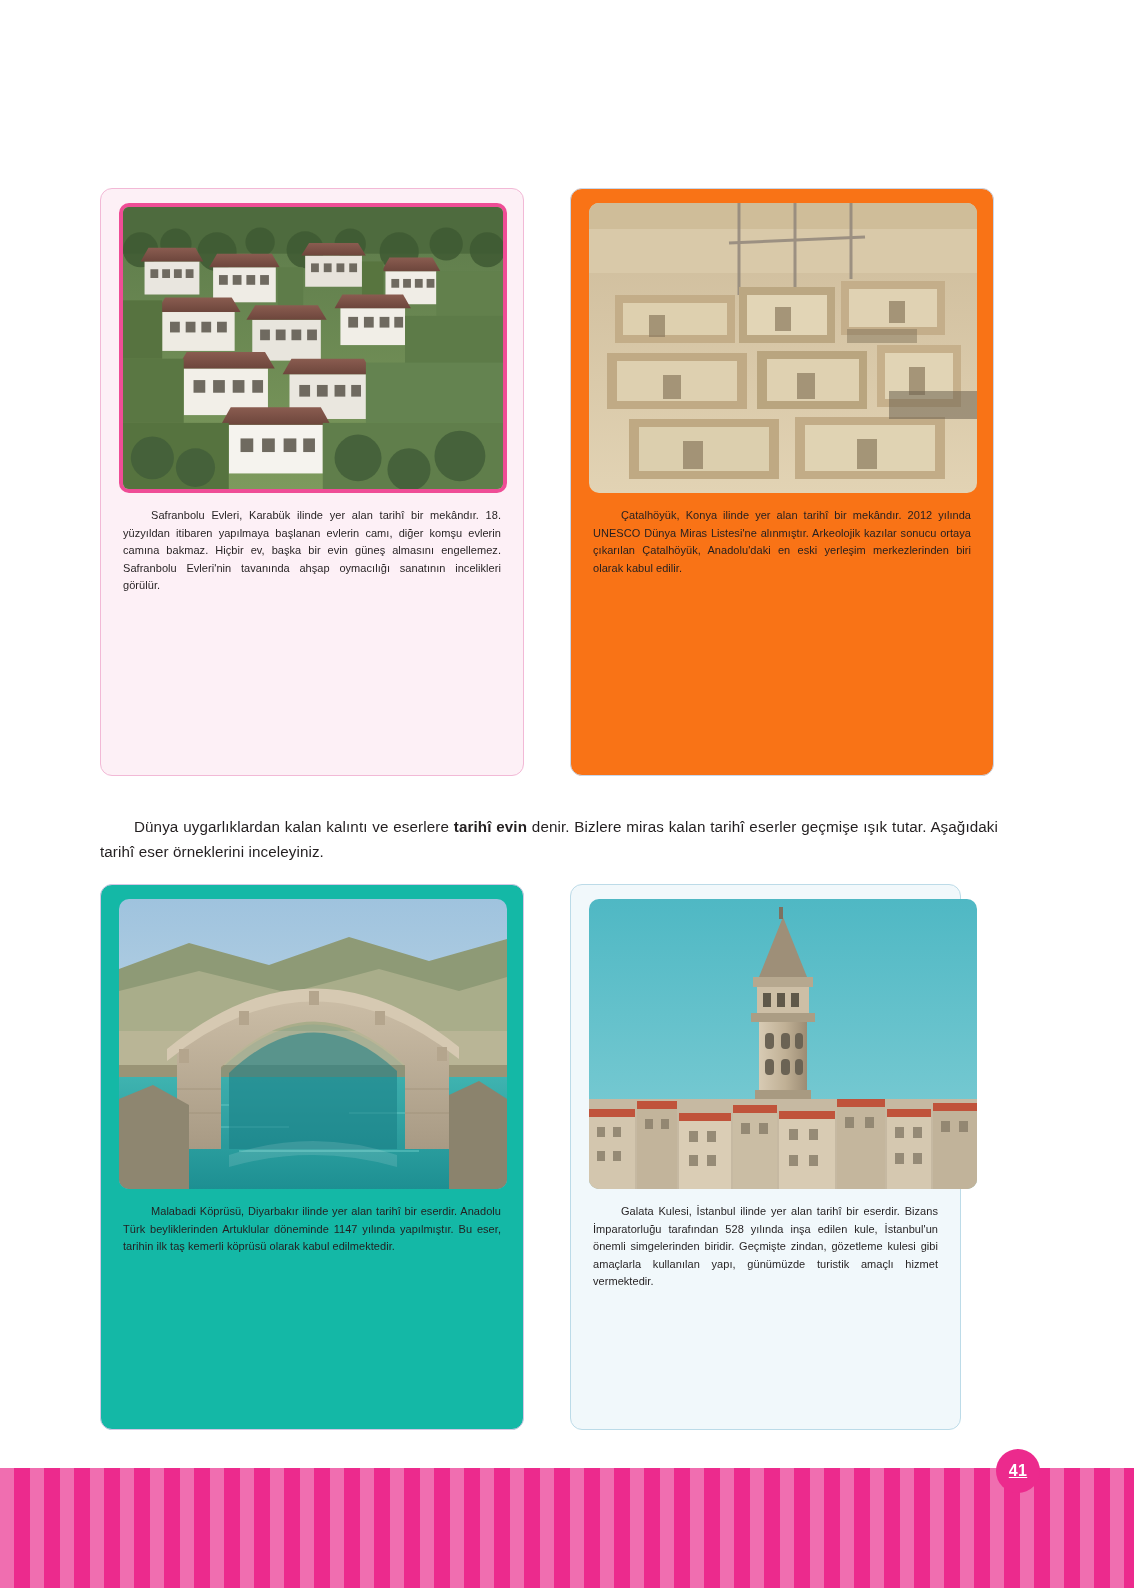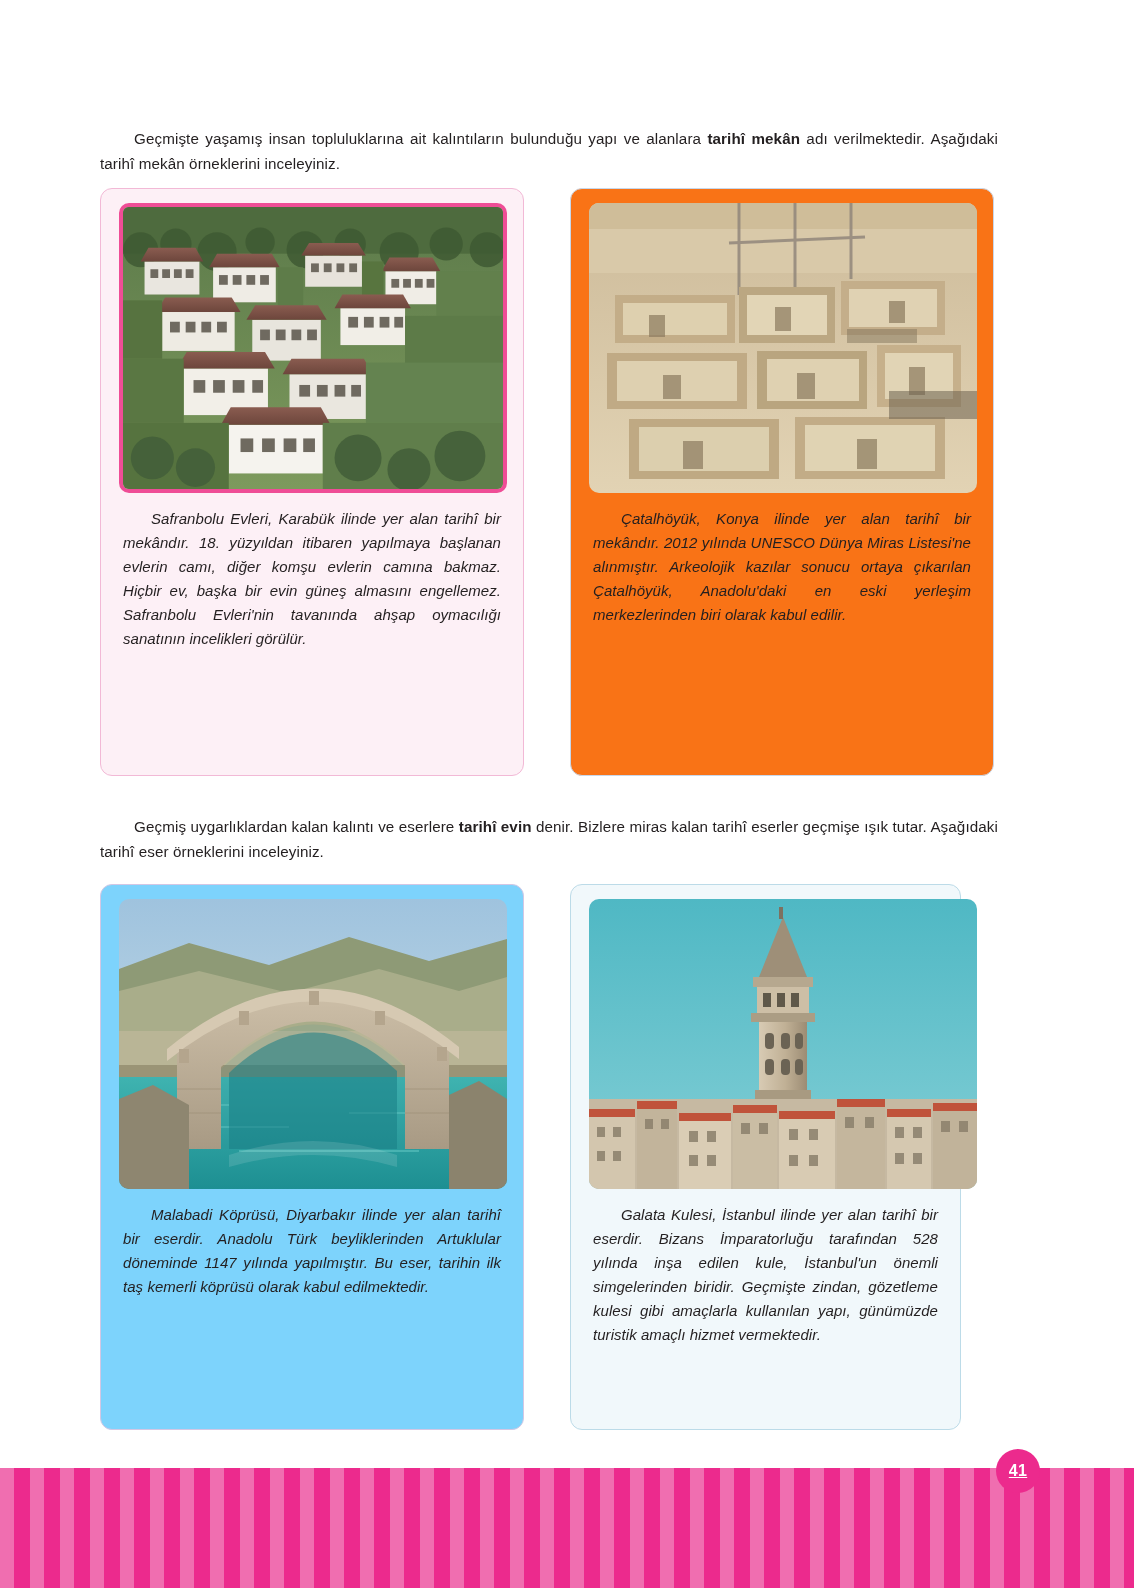--- a/index.html
+++ b/index.html
@@ -53,21 +53,21 @@
   }
   .card-right-1 {
     left: 570px; top: 188px;
     width: 424px; height: 588px;
     background: #f97316;
     border: 1.5px solid #c8d7ea;
   }
   .card-left-2 {
     left: 100px; top: 884px;
     width: 424px; height: 546px;
-    background: #7dd3fc;
+    background: #14b8a6;
     border: 1.5px solid #d3c7e4;
   }
   .card-right-2 {
     left: 570px; top: 884px;
     width: 391px; height: 546px;
     background: #f1f8fb;
     border: 1.5px solid #bcdbe8;
   }
 
   .photo {
@@ -83,26 +83,25 @@
   .photo.pinkframe {
     border: 4px solid #ef4d96;
   }
   .photo svg { display: block; width: 100%; height: 100%; }
 
   .caption {
     position: absolute;
     left: 22px;
     right: 22px;
     top: 318px;
-    font-size: 15px;
+    font-size: 11px;
     line-height: 1.6;
     color: #231f20;
     text-align: justify;
     letter-spacing: 0.05px;
-    font-style: italic;
   }
   .caption .indent { display: inline-block; width: 28px; }
 
   
   .band {
     position: absolute;
     left: 0;
     top: 1468px;
     width: 1134px;
     height: 120px;
@@ -136,23 +135,20 @@
     justify-content: center;
     letter-spacing: 0.3px;
     text-decoration: underline;
   }
 </style>
 </head>
 <body>
 
 <div class="page">
 
-  <p class="intro" id="intro-1">
-    <span class="indent"></span><span>Geçmişte yaşamış insan topluluklarına ait kalıntıların bulunduğu yapı ve alanlara </span><b>tarihî mekân</b><span> adı verilmektedir. Aşağıdaki tarihî mekân örneklerini inceleyiniz.</span>
-  </p>
 
   <div class="card card-left-1">
     <div class="photo pinkframe">
       <svg viewBox="0 0 388 290" preserveAspectRatio="none" aria-hidden="true">
         <defs>
           <linearGradient id="skyhill" x1="0" y1="0" x2="0" y2="1">
             <stop offset="0" stop-color="#5c7a4a"></stop>
             <stop offset="1" stop-color="#7d9a5d"></stop>
           </linearGradient>
           <linearGradient id="roofg" x1="0" y1="0" x2="0" y2="1">
@@ -361,21 +357,21 @@
         <rect x="300" y="188" width="88" height="28" fill="#6e6350" opacity="0.55"></rect>
         <rect x="258" y="126" width="70" height="14" fill="#7b6c55" opacity="0.45"></rect>
       </svg>
     </div>
     <div class="caption">
       <span class="indent"></span><span>Çatalhöyük, Konya ilinde yer alan tarihî bir mekândır. 2012 yılında UNESCO Dünya Miras Listesi'ne alınmıştır. Arkeolojik kazılar sonucu ortaya çıkarılan Çatalhöyük, Anadolu'daki en eski yerleşim merkezlerinden biri olarak kabul edilir.</span>
     </div>
   </div>
 
   <p class="intro" id="intro-2">
-    <span class="indent"></span><span>Geçmiş uygarlıklardan kalan kalıntı ve eserlere </span><b>tarihî evin</b><span> denir. Bizlere miras kalan tarihî eserler geçmişe ışık tutar. Aşağıdaki tarihî eser örneklerini inceleyiniz.</span>
+    <span class="indent"></span><span>Dünya uygarlıklardan kalan kalıntı ve eserlere </span><b>tarihî evin</b><span> denir. Bizlere miras kalan tarihî eserler geçmişe ışık tutar. Aşağıdaki tarihî eser örneklerini inceleyiniz.</span>
   </p>
 
   <div class="card card-left-2">
     <div class="photo">
       <svg viewBox="0 0 388 290" preserveAspectRatio="none" aria-hidden="true">
         <defs>
           <linearGradient id="sky2" x1="0" y1="0" x2="0" y2="1">
             <stop offset="0" stop-color="#9fc3de"></stop>
             <stop offset="1" stop-color="#cfe0e8"></stop>
           </linearGradient>

